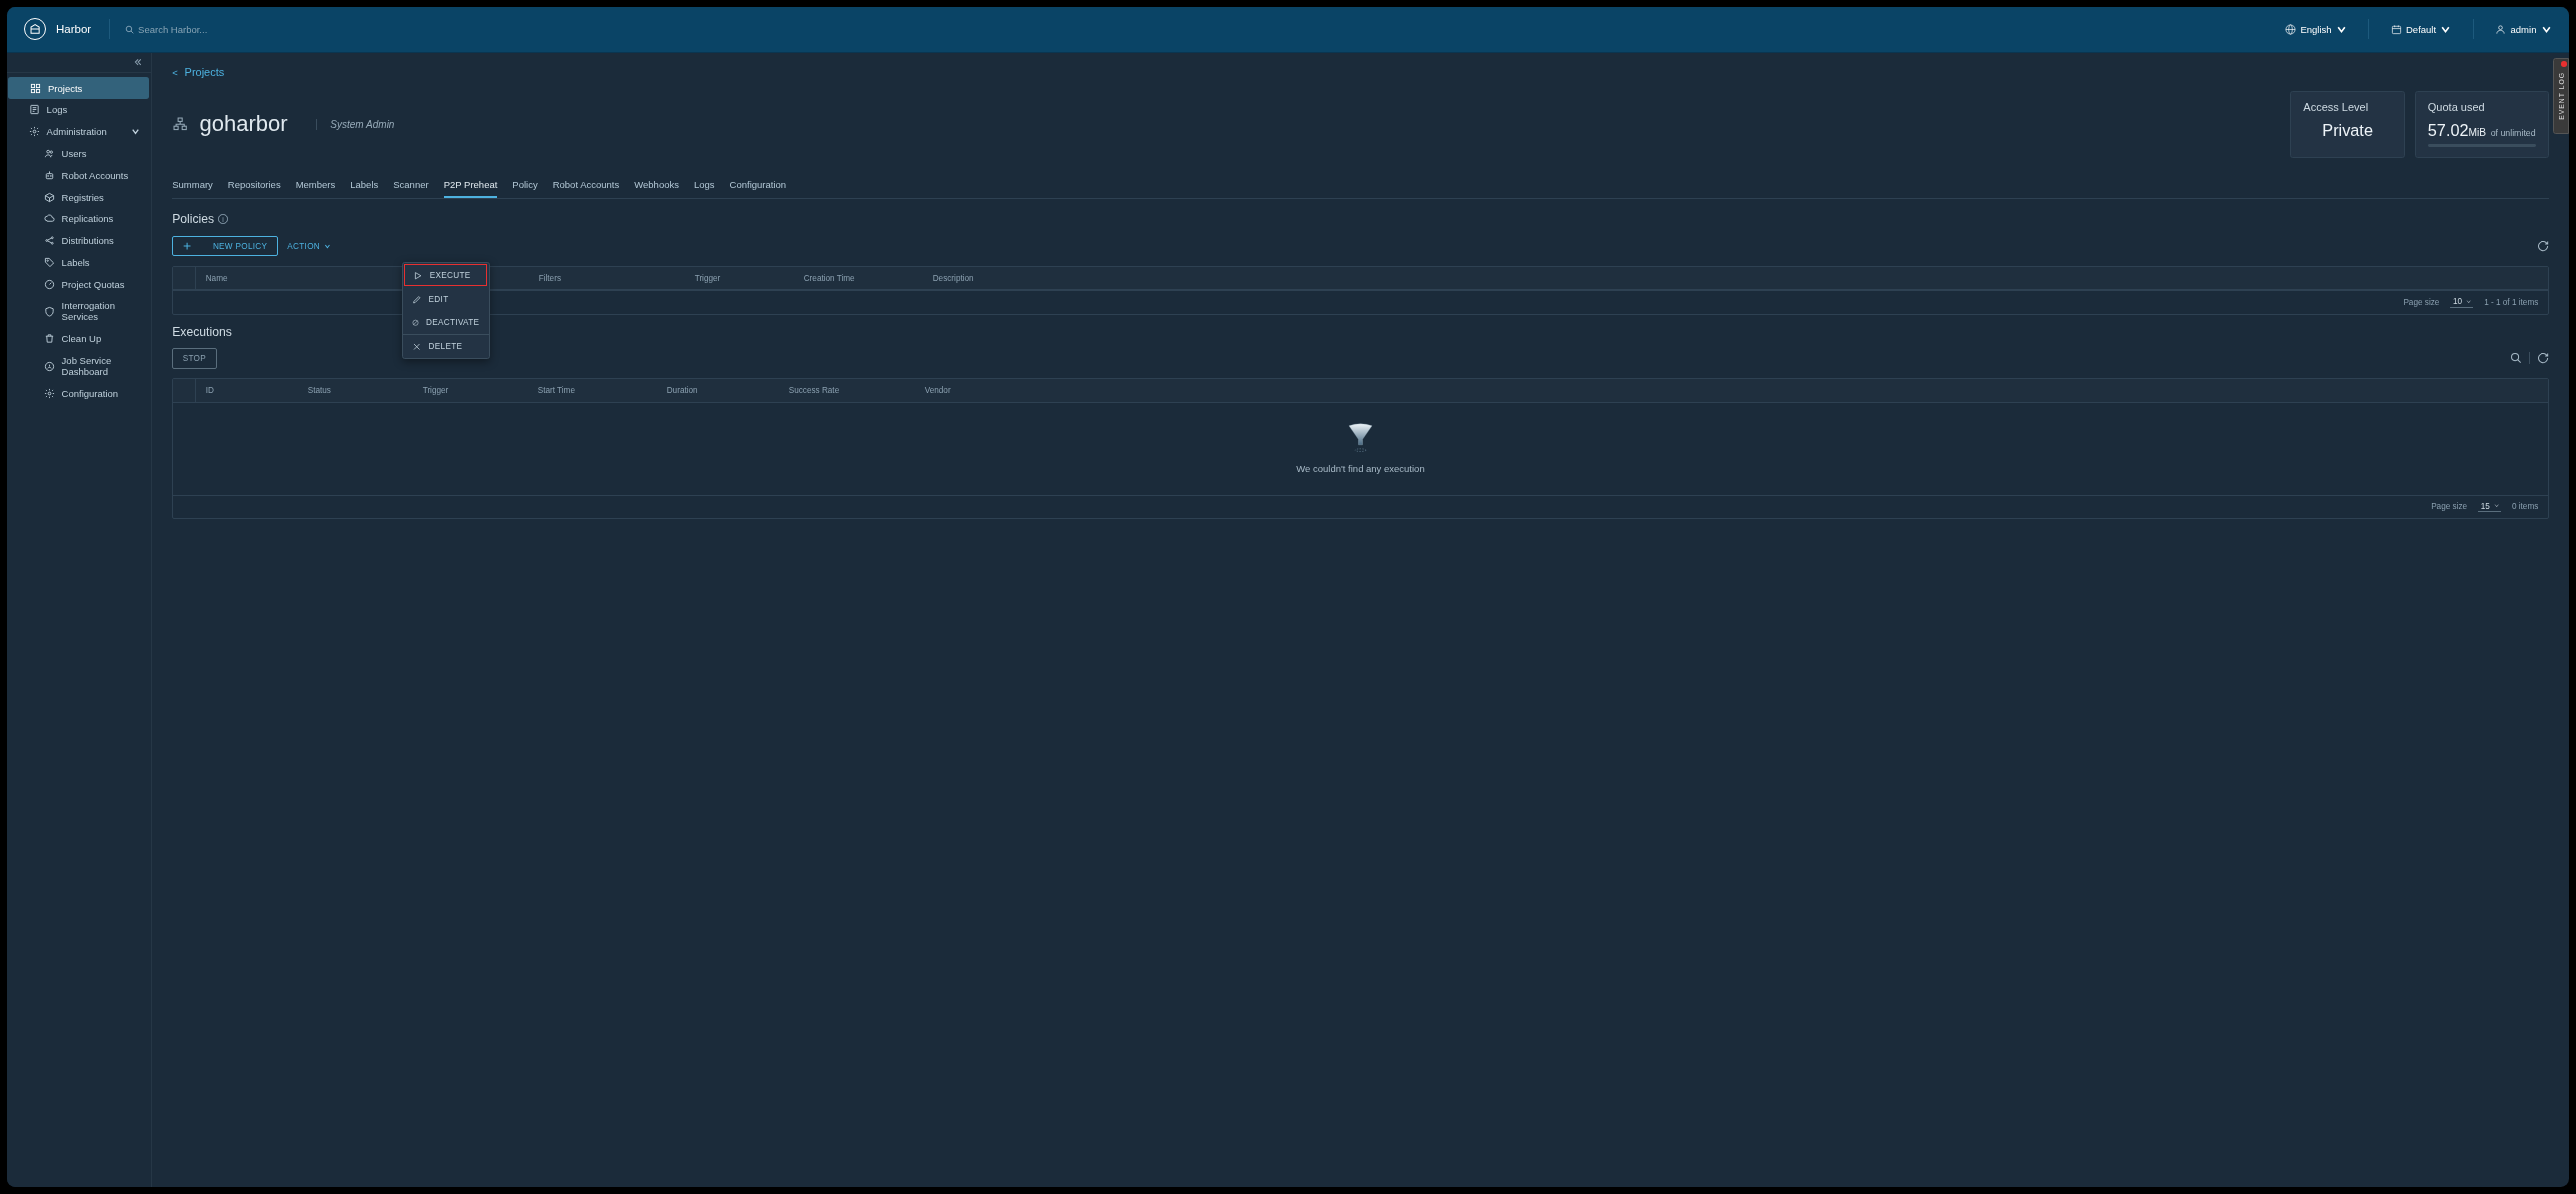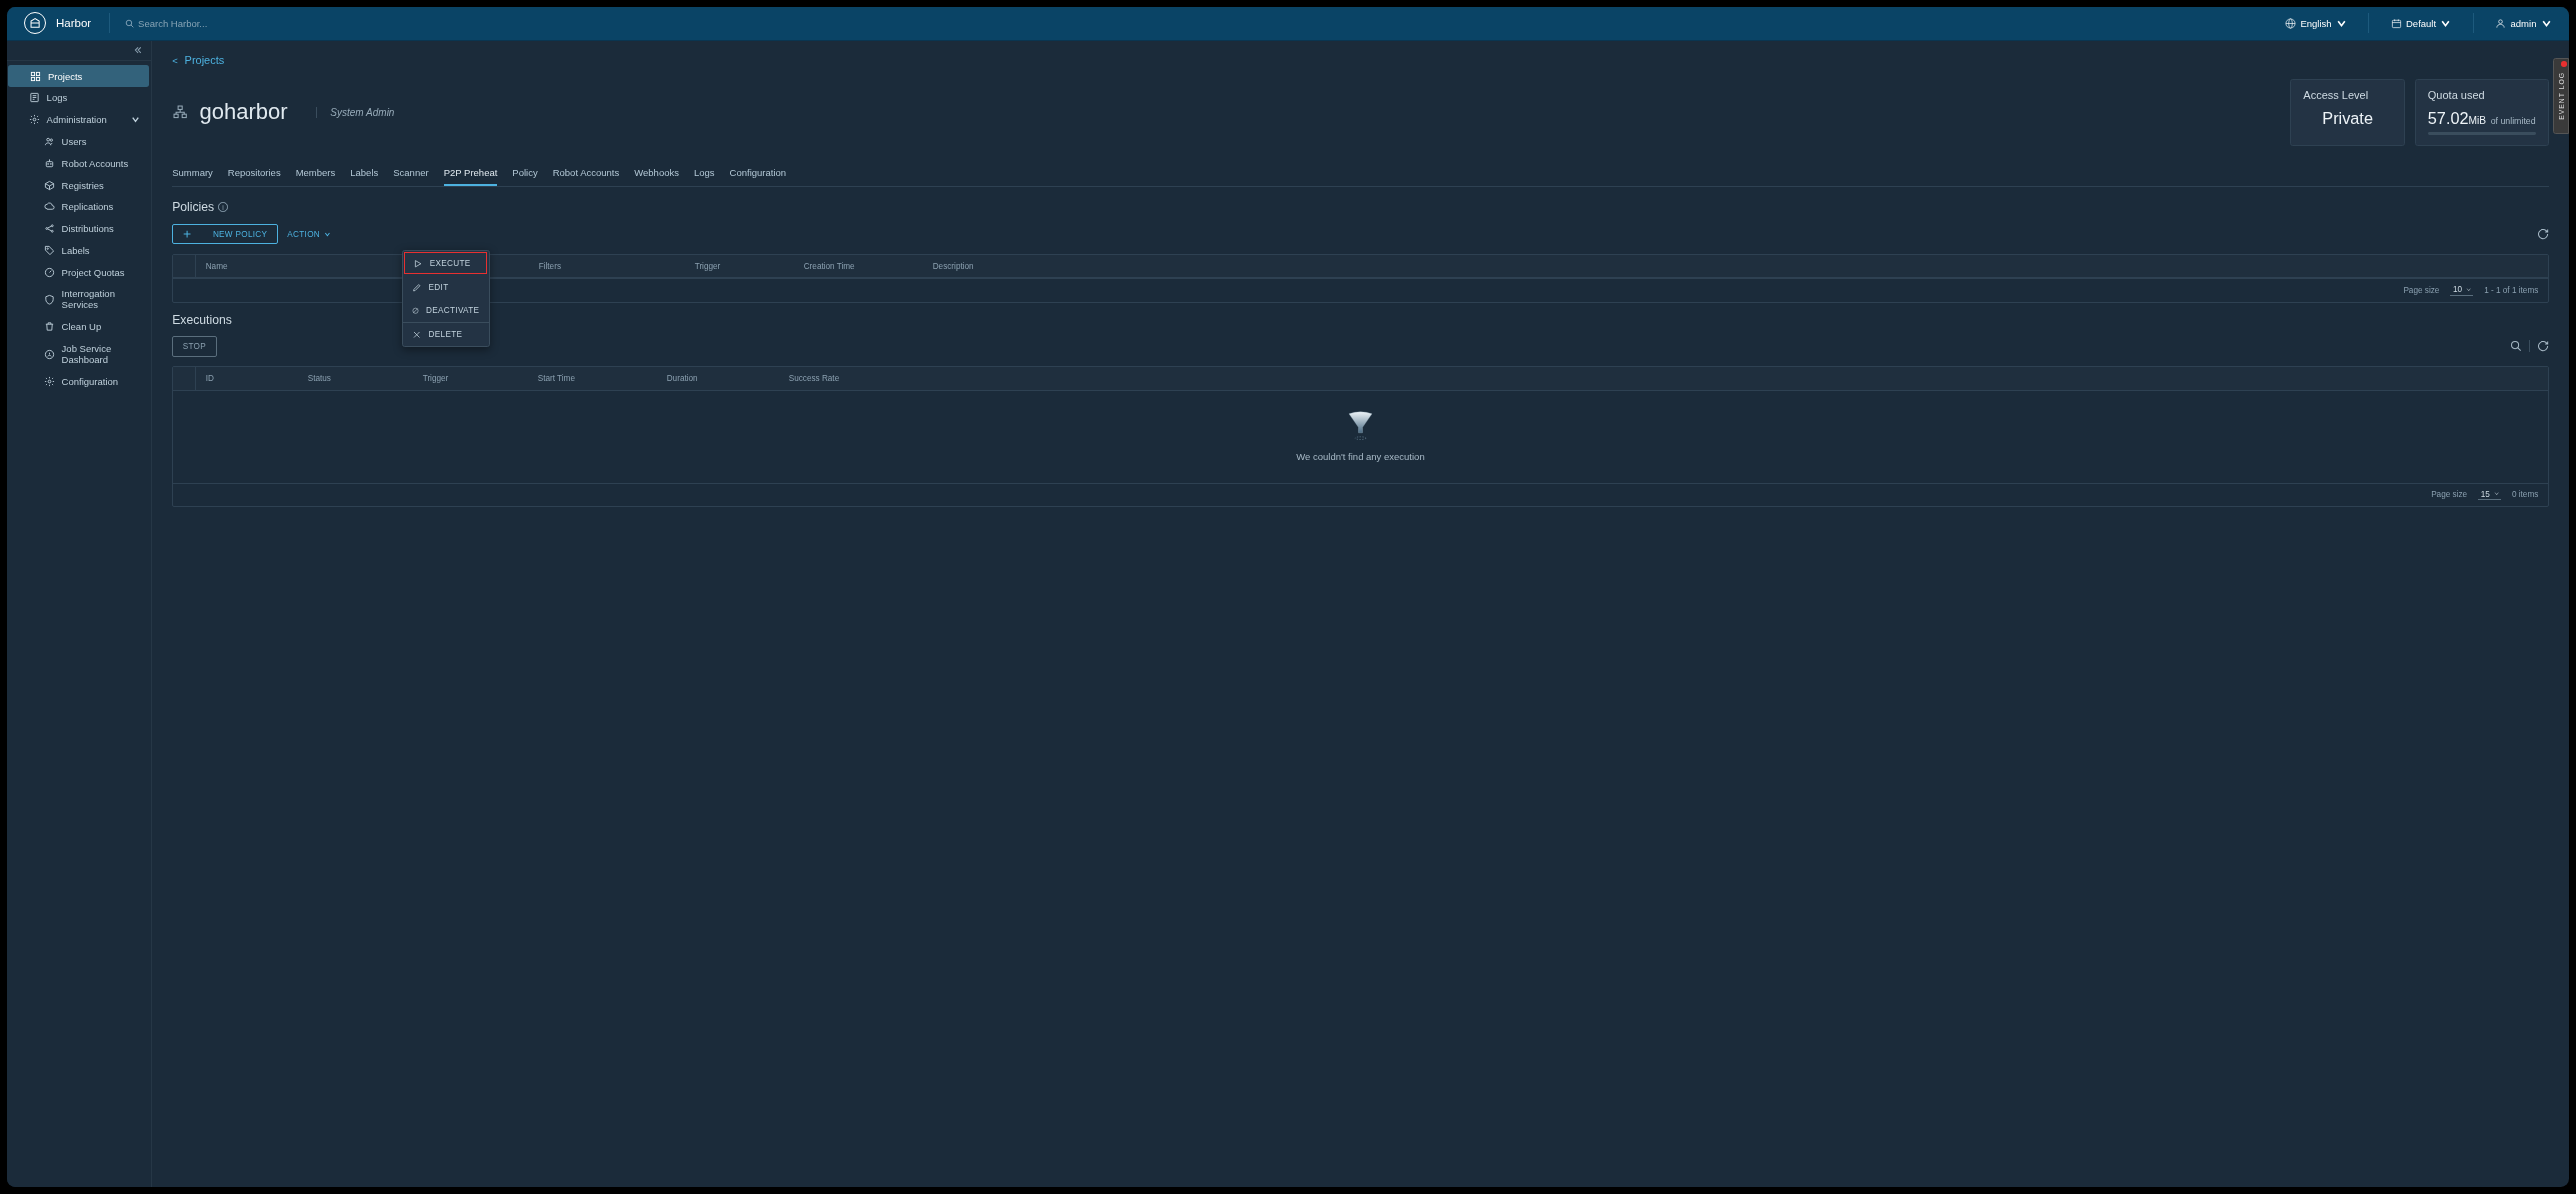--- a/index.html
+++ b/index.html
@@ -1,21 +1,21 @@
 <!DOCTYPE html>
 <html style="font-size:11px"><head>
 <meta charset="utf-8">
 <style>
 * { margin: 0; padding: 0; box-sizing: border-box; }
 body { font-family: -apple-system, BlinkMacSystemFont, "Segoe UI", sans-serif; background: #000; color: #b3c8d6; font-size: 9.5px; overflow: hidden; }
 .frame { background: #000; padding: 6.8px; border-radius: 12.2px; }
 .app { background: #1b2b3a; border-radius: 8.2px; overflow: hidden; position: relative; height: calc(100vh - 13.6px); display: flex; flex-direction: column; }
 
 
-.header { background: #0a4466; height: 34px; display: flex; align-items: center; padding: 0 8.2px; border-bottom: 0.7px solid #0a3550; }
+.header { background: #0a4466; height: 46px; display: flex; align-items: center; padding: 0 8.2px; border-bottom: 0.7px solid #0a3550; }
 .logo-wrap { display: flex; align-items: center; gap: 9.5px; padding: 0 9.5px; }
 .logo { width: 22px; height: 22px; border: 1.4px solid #fff; border-radius: 50%; display: flex; align-items: center; justify-content: center; }
 .logo svg { width: 12.2px; height: 12.2px; }
 .logo-text { color: #fff; font-size: 11.5px; font-weight: 400; }
 .header-divider { width: 0.7px; height: 20.4px; background: #1d5a7d; margin: 0 8.2px; }
 .search-wrap { display: flex; align-items: center; gap: 4.1px; color: #9ab4c6; padding: 0 6.8px; }
 .search-wrap input { background: transparent; border: none; color: #c8d8e2; font-size: 9.5px; outline: none; width: 122px; }
 .search-wrap input::placeholder { color: #88a4b5; }
 .header-right { margin-left: auto; display: flex; align-items: center; gap: 4.1px; }
 .header-item { display: flex; align-items: center; gap: 4.1px; padding: 0 9.5px; color: #fff; cursor: pointer; }
@@ -391,20 +391,21 @@
 
     <div class="table">
       <div class="thead">
         <div class="th col-radio"></div>
         <div class="th" style="width:102px">ID</div>
         <div class="th" style="width:115px">Status</div>
         <div class="th" style="width:115px">Trigger</div>
         <div class="th" style="width:129px">Start Time</div>
         <div class="th" style="width:122px">Duration</div>
         <div class="th" style="width:136px">Success Rate</div>
+        <div class="th" style="flex:1">Vendor</div>
       </div>
       <div class="empty-state">
         <svg width="27" height="30" viewBox="0 0 40 44">
           <defs>
                   <linearGradient id="g1" x1="0" y1="0" x2="0" y2="1">
                     <stop offset="0" stop-color="#eef4f8"></stop>
                     <stop offset="1" stop-color="#4a6b84"></stop>
                   </linearGradient>
                 </defs>
           <path d="M3 4 Q20 -2 37 4 L23 24 L23 32 L17 32 L17 24 Z" fill="url(#g1)" stroke="#9db3c3" stroke-width="0.5"></path>

